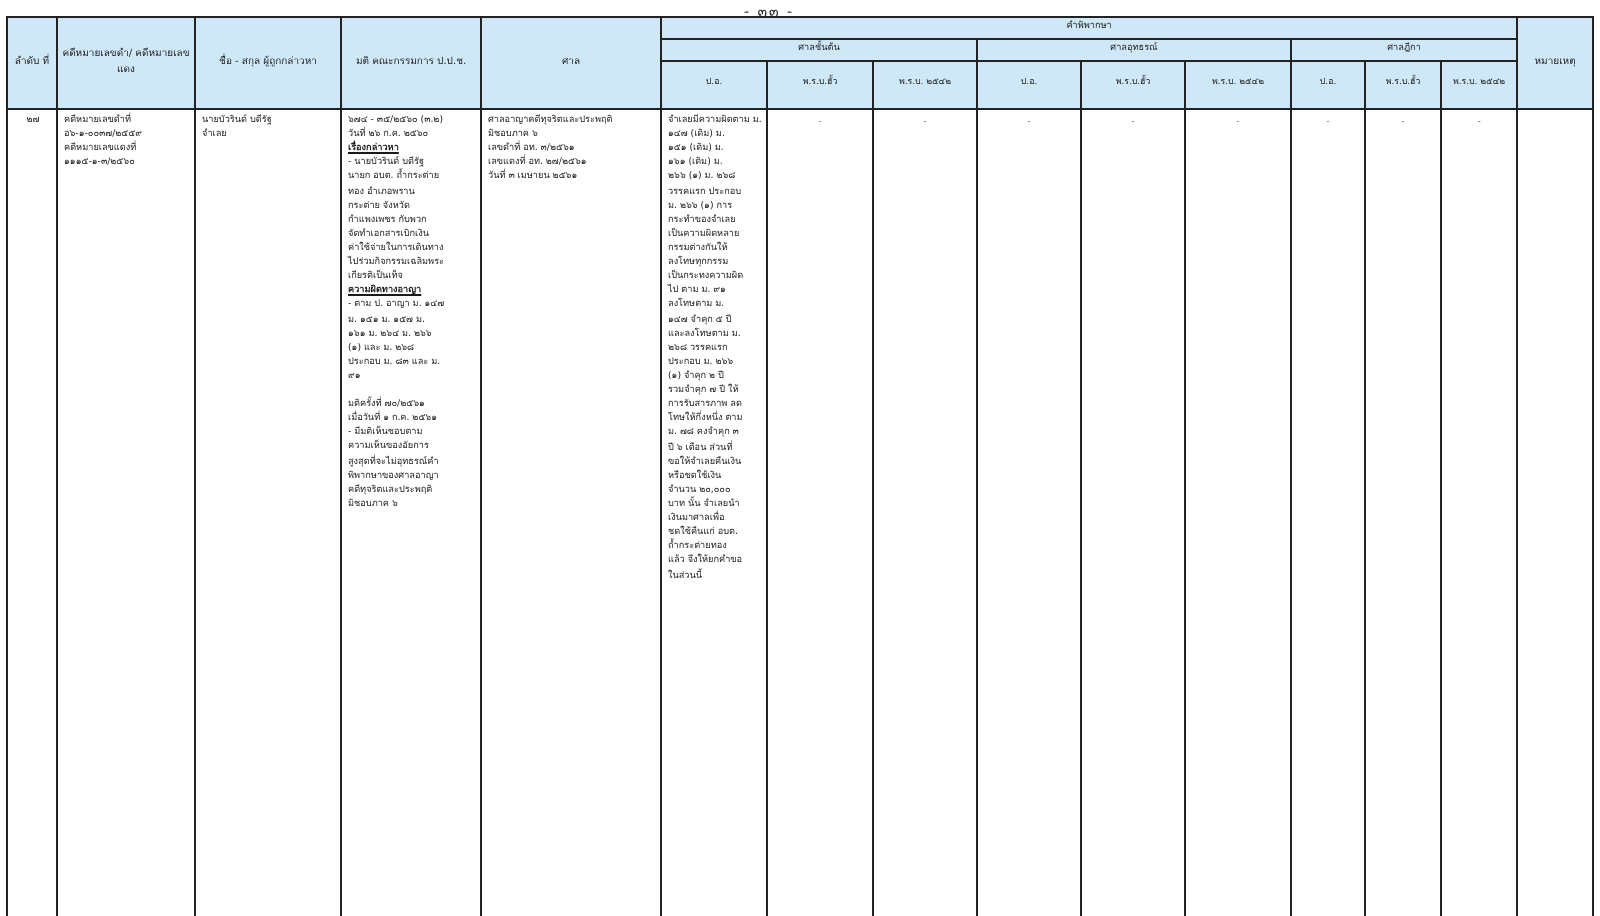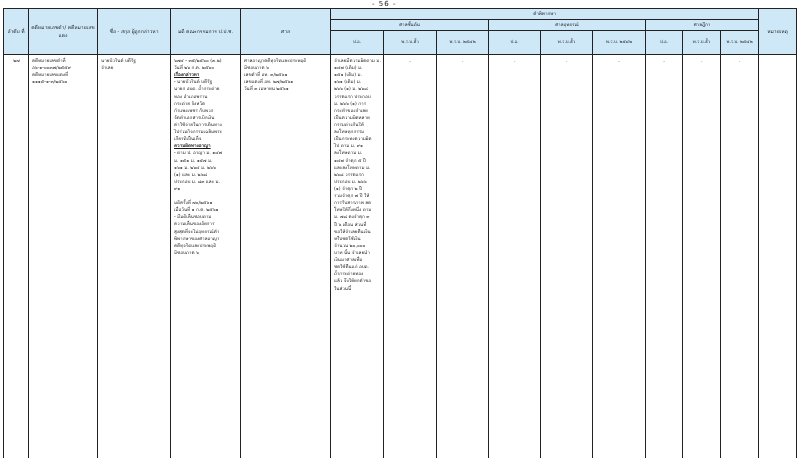--- a/index.html
+++ b/index.html
@@ -17,21 +17,21 @@
   table.main tbody td { vertical-align: top; height: 400px; background: #fff; }
   table.main tbody td.txt { padding: 2px 2px 0 3px; }
   table.main tbody td.dash { text-align: center; padding-top: 3px; color: #777; }
   .u { text-decoration: underline; font-weight: bold; }
   .lines span { display: block; }
   thead tr.r3 th { font-size: 4.4px; }
 </style>
 </head>
 <body>
 
-<div class="page-num">- 56 -</div>
+<div class="page-num">- ๓๓ -</div>
 
 <table class="main">
   <colgroup>
     <col style="width:25px">
       <col style="width:69px">
       <col style="width:73px">
       <col style="width:70px">
       <col style="width:90px">
     <col style="width:53px">
       <col style="width:53px">

